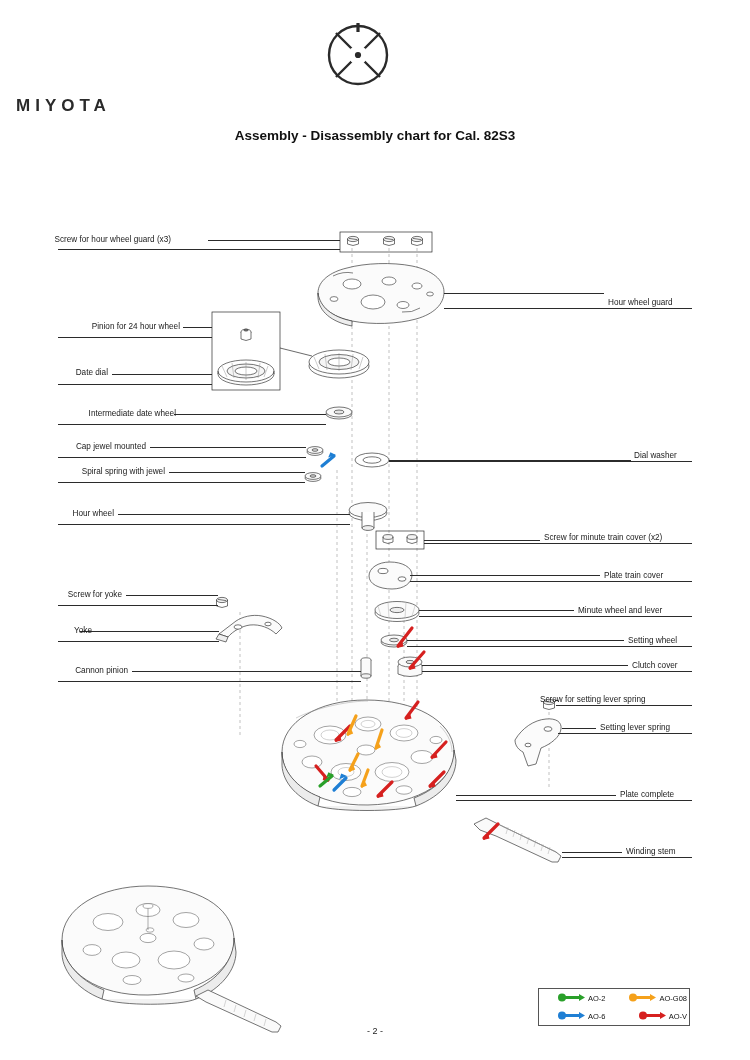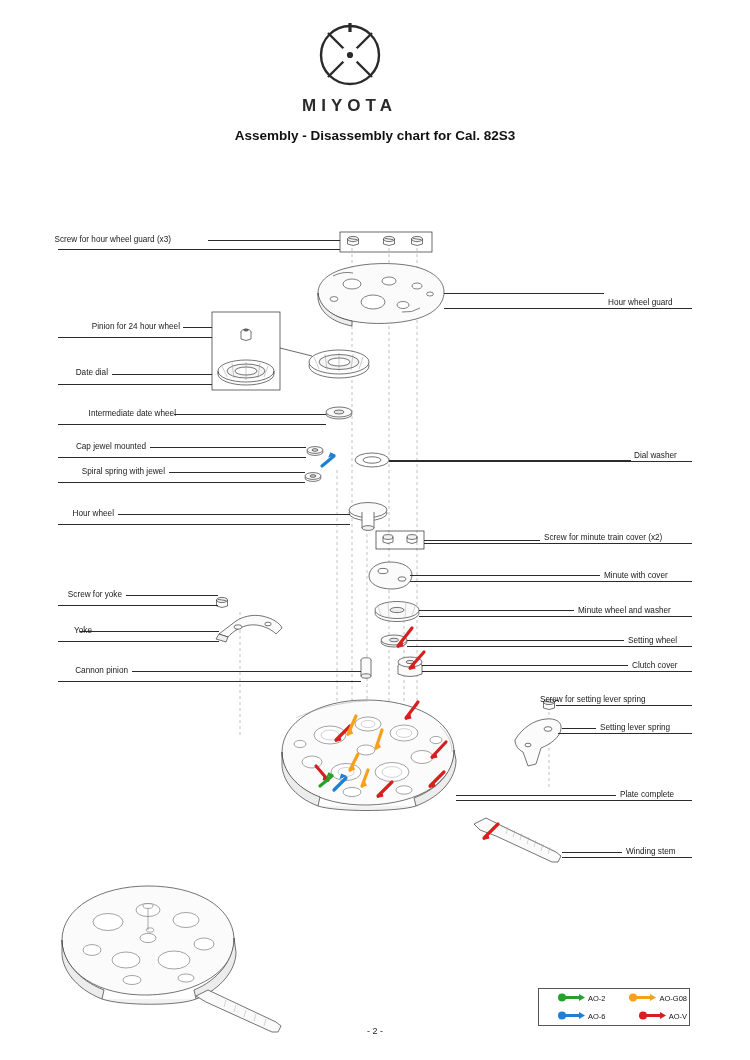--- a/index.html
+++ b/index.html
@@ -15,24 +15,23 @@
     position: relative;
     width: 750px;
     height: 1060px;
     overflow: hidden;
     background: #ffffff;
   }
 
   
   .logo-wrap {
     position: absolute;
-    left: 8px;
+    left: 16px;
     top: 18px;
     width: 683px;
-    text-align: center;
   }
   .logo-mark {
     display: block;
     margin: 0 auto;
   }
   .logo-text {
     font-size: 17px;
     letter-spacing: 5px;
     font-weight: 600;
     color: #2a2a2a;
@@ -537,22 +536,22 @@
   <div class="label right" style="left:0; top:442px; width:146px;">Cap jewel mounted</div>
   <div class="label right" style="left:0; top:467px; width:165px;">Spiral spring with jewel</div>
   <div class="label right" style="left:0; top:509px; width:114px;">Hour wheel</div>
   <div class="label right" style="left:0; top:590px; width:122px;">Screw for yoke</div>
   <div class="label right" style="left:16px; top:626px; width:76px;">Yoke</div>
   <div class="label right" style="left:0; top:666px; width:128px;">Cannon pinion</div>
 
   <div class="label" style="left:608px; top:298px;">Hour wheel guard</div>
   <div class="label" style="left:634px; top:451px;">Dial washer</div>
   <div class="label" style="left:544px; top:533px;">Screw for minute train cover (x2)</div>
-  <div class="label" style="left:604px; top:571px;">Minute with cover</div>
-  <div class="label" style="left:578px; top:606px;">Minute wheel and washer</div>
+  <div class="label" style="left:604px; top:571px;">Plate train cover</div>
+  <div class="label" style="left:578px; top:606px;">Minute wheel and lever</div>
   <div class="label" style="left:628px; top:636px;">Setting wheel</div>
   <div class="label" style="left:632px; top:661px;">Clutch cover</div>
   <div class="label" style="left:540px; top:695px;">Screw for setting lever spring</div>
   <div class="label" style="left:600px; top:723px;">Setting lever spring</div>
   <div class="label" style="left:620px; top:790px;">Plate complete</div>
   <div class="label" style="left:626px; top:847px;">Winding stem</div>
 
   <div class="legend">
     <table>
       <tbody>

